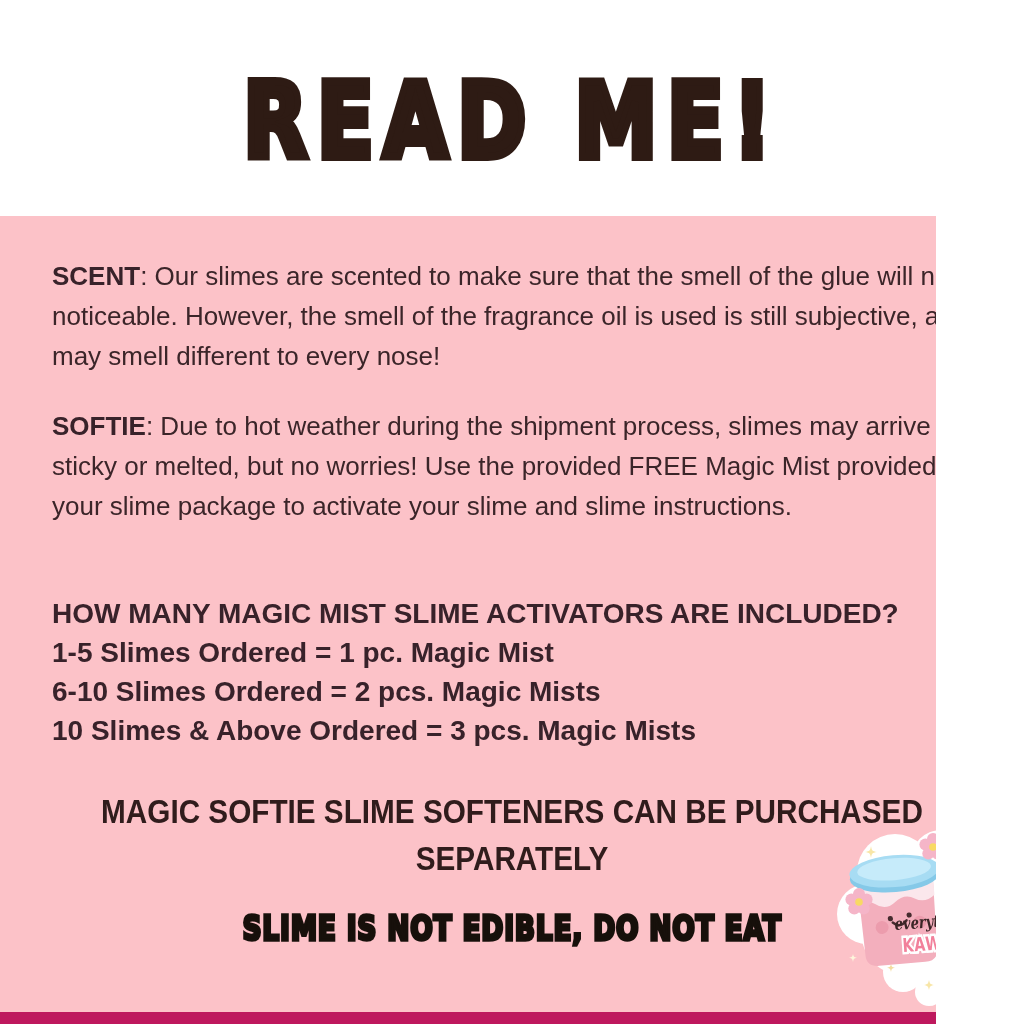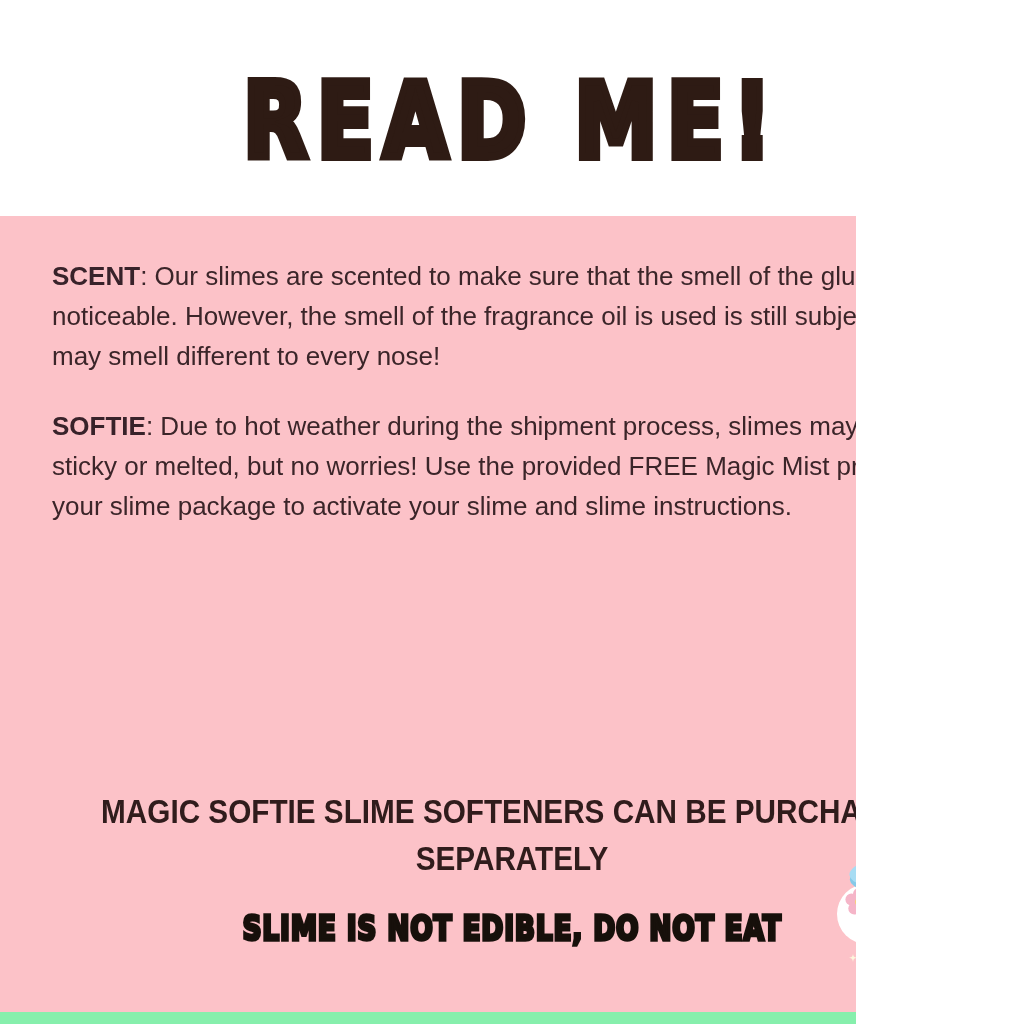--- a/index.html
+++ b/index.html
@@ -1,18 +1,18 @@
 <!DOCTYPE html>
 <html><head>
 <meta charset="utf-8">
 <style>
   html,body{margin:0;padding:0;background:#ffffff;}
   .canvas{
-    position:relative;width:856px;height:1024px;overflow:hidden;
-    background:#86efac;font-family:"Liberation Sans",sans-serif;
+    position:relative;width:936px;height:1024px;overflow:hidden;
+    background:#be185d;font-family:"Liberation Sans",sans-serif;
   }
   .header{
     position:absolute;top:0;left:0;width:1024px;height:228px;background:#ffffff;
     display:flex;align-items:center;justify-content:center;
   }
   .title{
     margin:0;padding-top:14px;
     font-family:"DejaVu Sans",sans-serif;font-weight:700;
     font-size:104px;letter-spacing:12px;color:#2E1B14;
     -webkit-text-stroke:8px #2E1B14;
@@ -64,20 +64,26 @@
   <header class="header">
     <h1 class="title">READ ME!</h1>
   </header>
 
   <section class="pink-panel">
 
     <p class="para scent"><b>SCENT</b><span>: Our slimes are scented to make sure that the smell of the glue will not be noticeable. However, the smell of the fragrance oil is used is still subjective, and may smell different to every nose!</span></p>
 
     <p class="para caution"><b>SOFTIE</b><span>: Due to hot weather during the shipment process, slimes may arrive sticky or melted, but no worries! Use the provided FREE Magic Mist provided in your slime package to activate your slime and slime instructions.</span></p>
 
+    <div class="activators">
+      <div>HOW MANY MAGIC MIST SLIME ACTIVATORS ARE INCLUDED?</div>
+      <div>1-5 Slimes Ordered = 1 pc. Magic Mist</div>
+      <div>6-10 Slimes Ordered = 2 pcs. Magic Mists</div>
+      <div>10 Slimes &amp; Above Ordered = 3 pcs. Magic Mists</div>
+    </div>
 
     <div class="softie">MAGIC SOFTIE SLIME SOFTENERS CAN BE PURCHASED SEPARATELY</div>
 
     <div class="warning">SLIME IS NOT EDIBLE, DO NOT EAT</div>
 
     <div class="sticker">
       <svg viewBox="0 0 192 200" xmlns="http://www.w3.org/2000/svg">
 
         <g>
           <circle cx="62" cy="58" r="38" fill="#ffffff"></circle>

